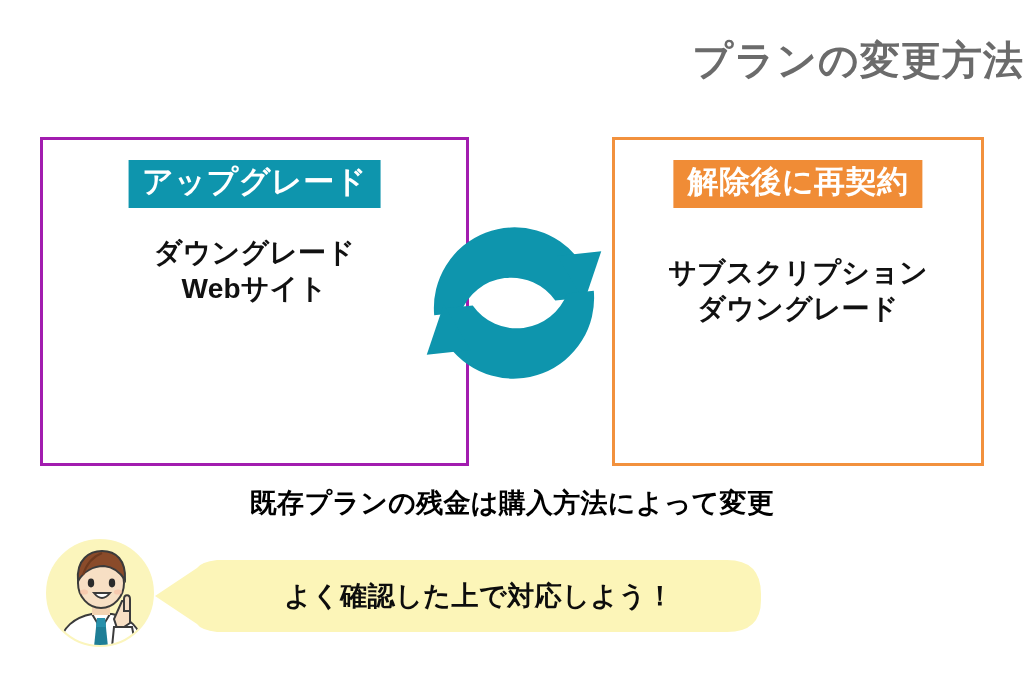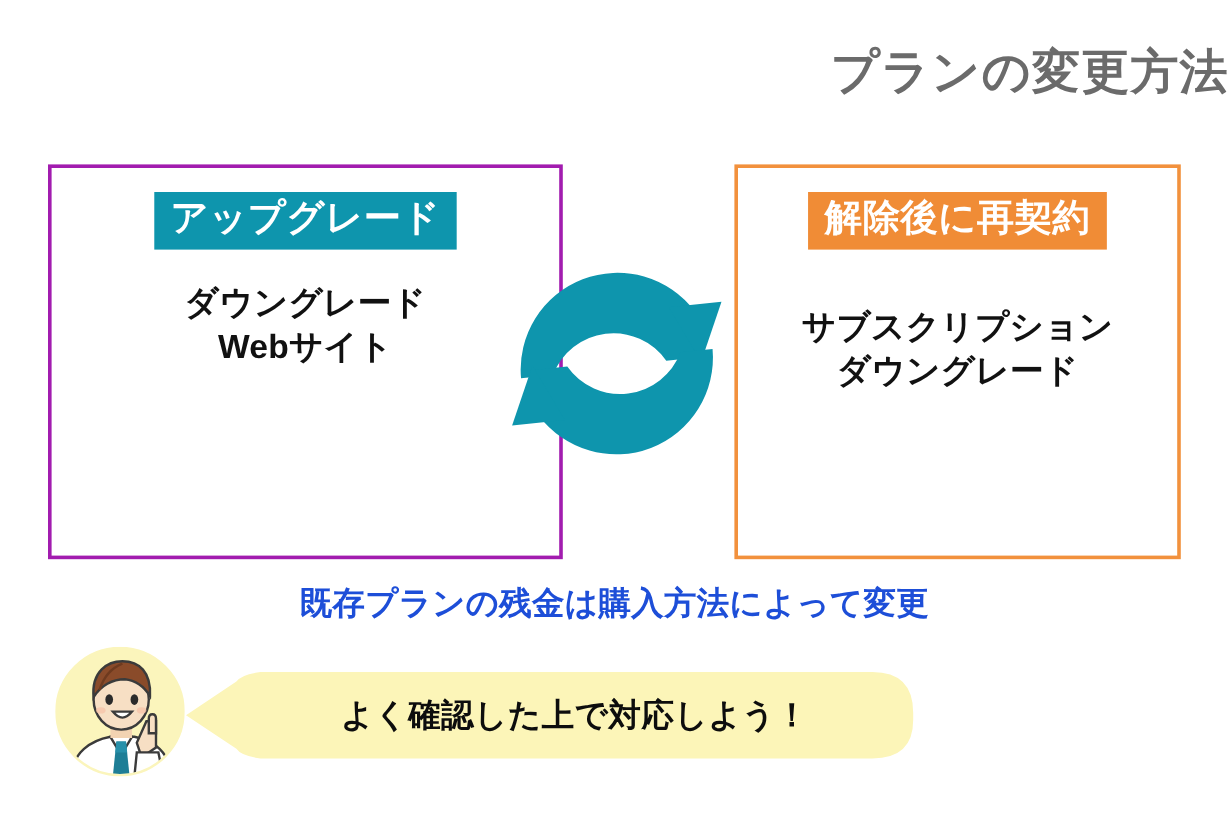--- a/index.html
+++ b/index.html
@@ -95,21 +95,21 @@
 
   
   .footnote {
     position: absolute;
     left: 0;
     top: 485px;
     width: 1024px;
     text-align: center;
     font-size: 27px;
     font-weight: bold;
-    color: #1d4ed8;
+    color: #000000;
     letter-spacing: 0.3px;
   }
 
   
   .avatar {
     position: absolute;
     left: 46px;
     top: 539px;
     width: 108px;
     height: 108px;

